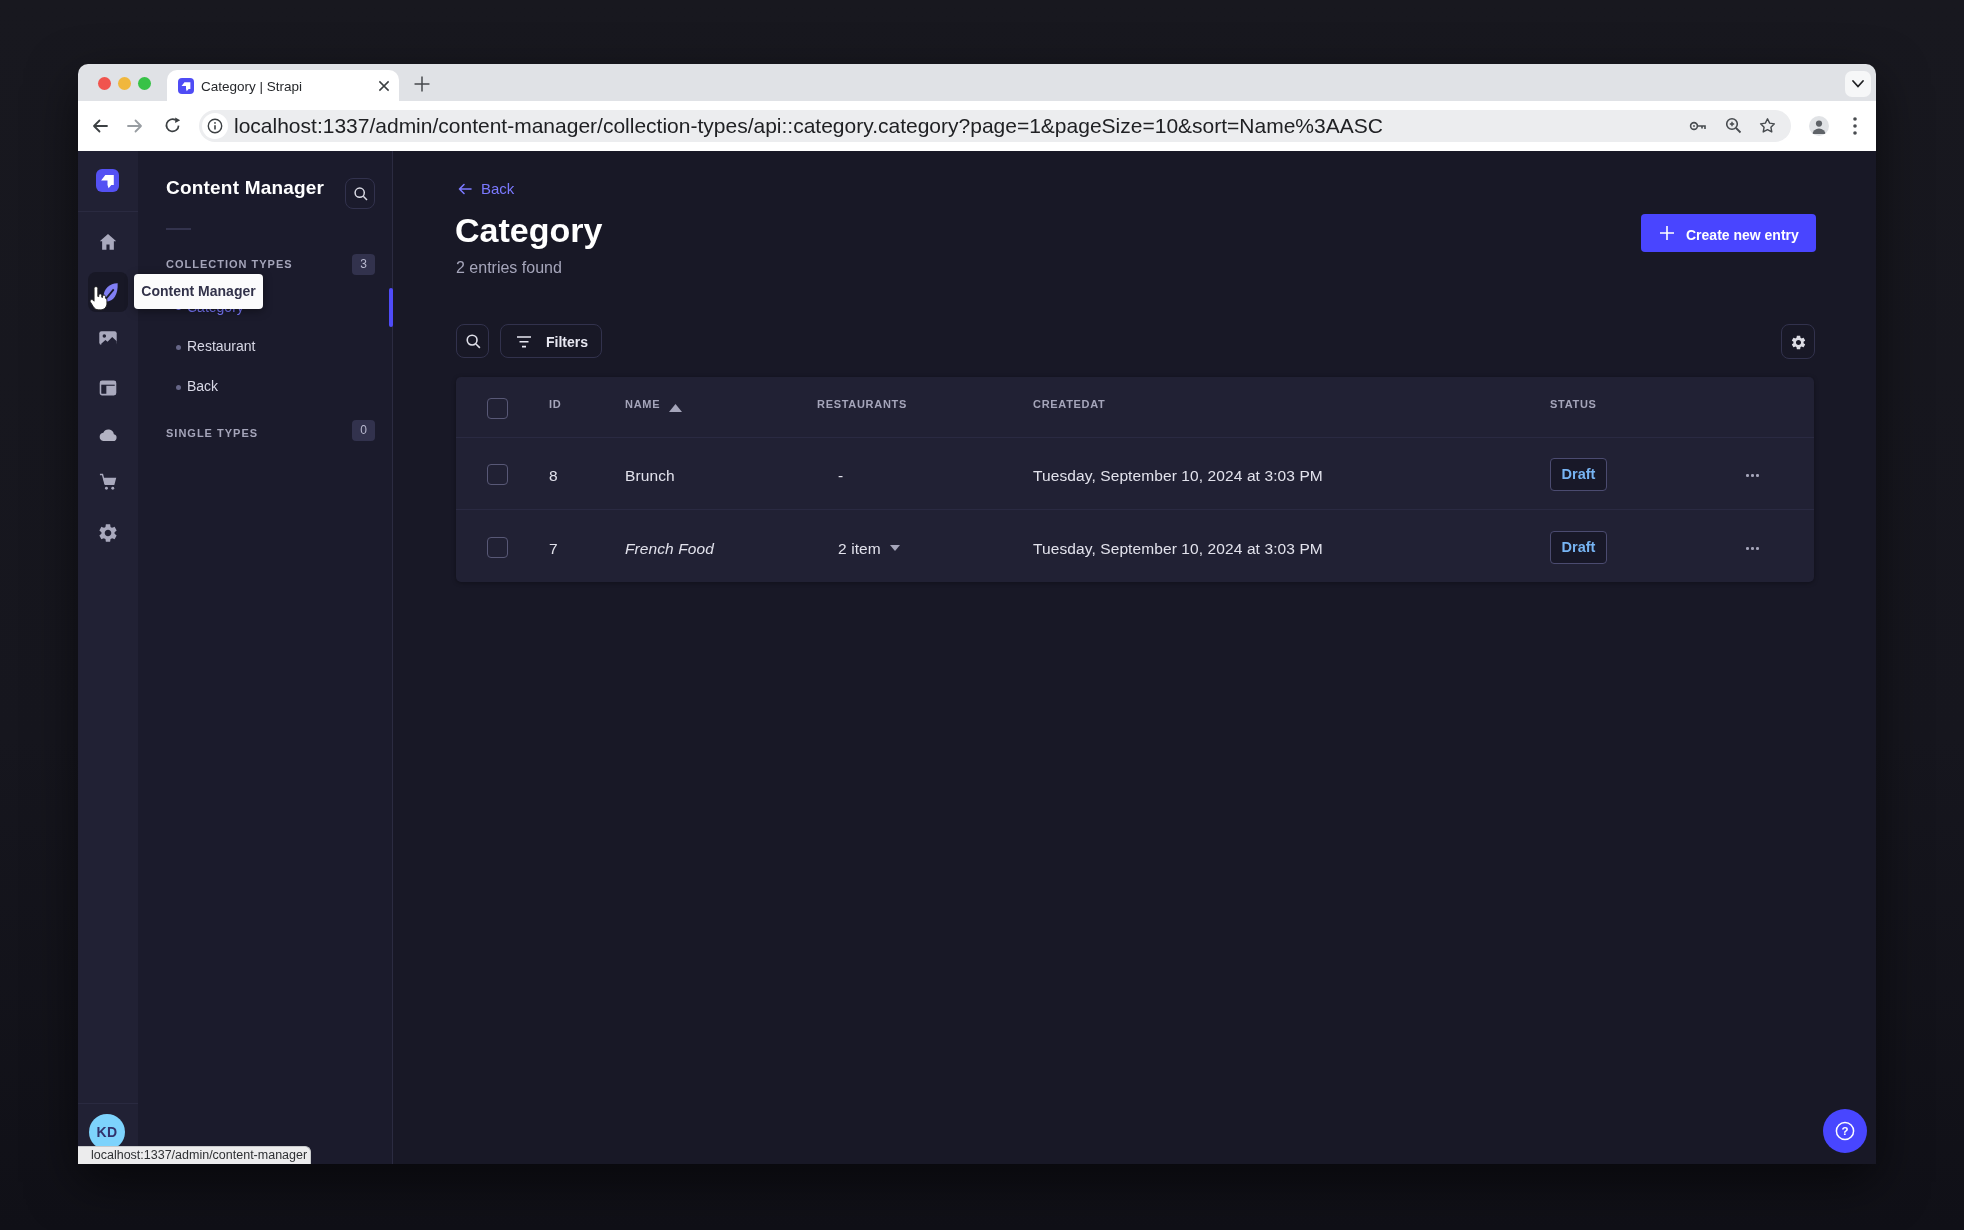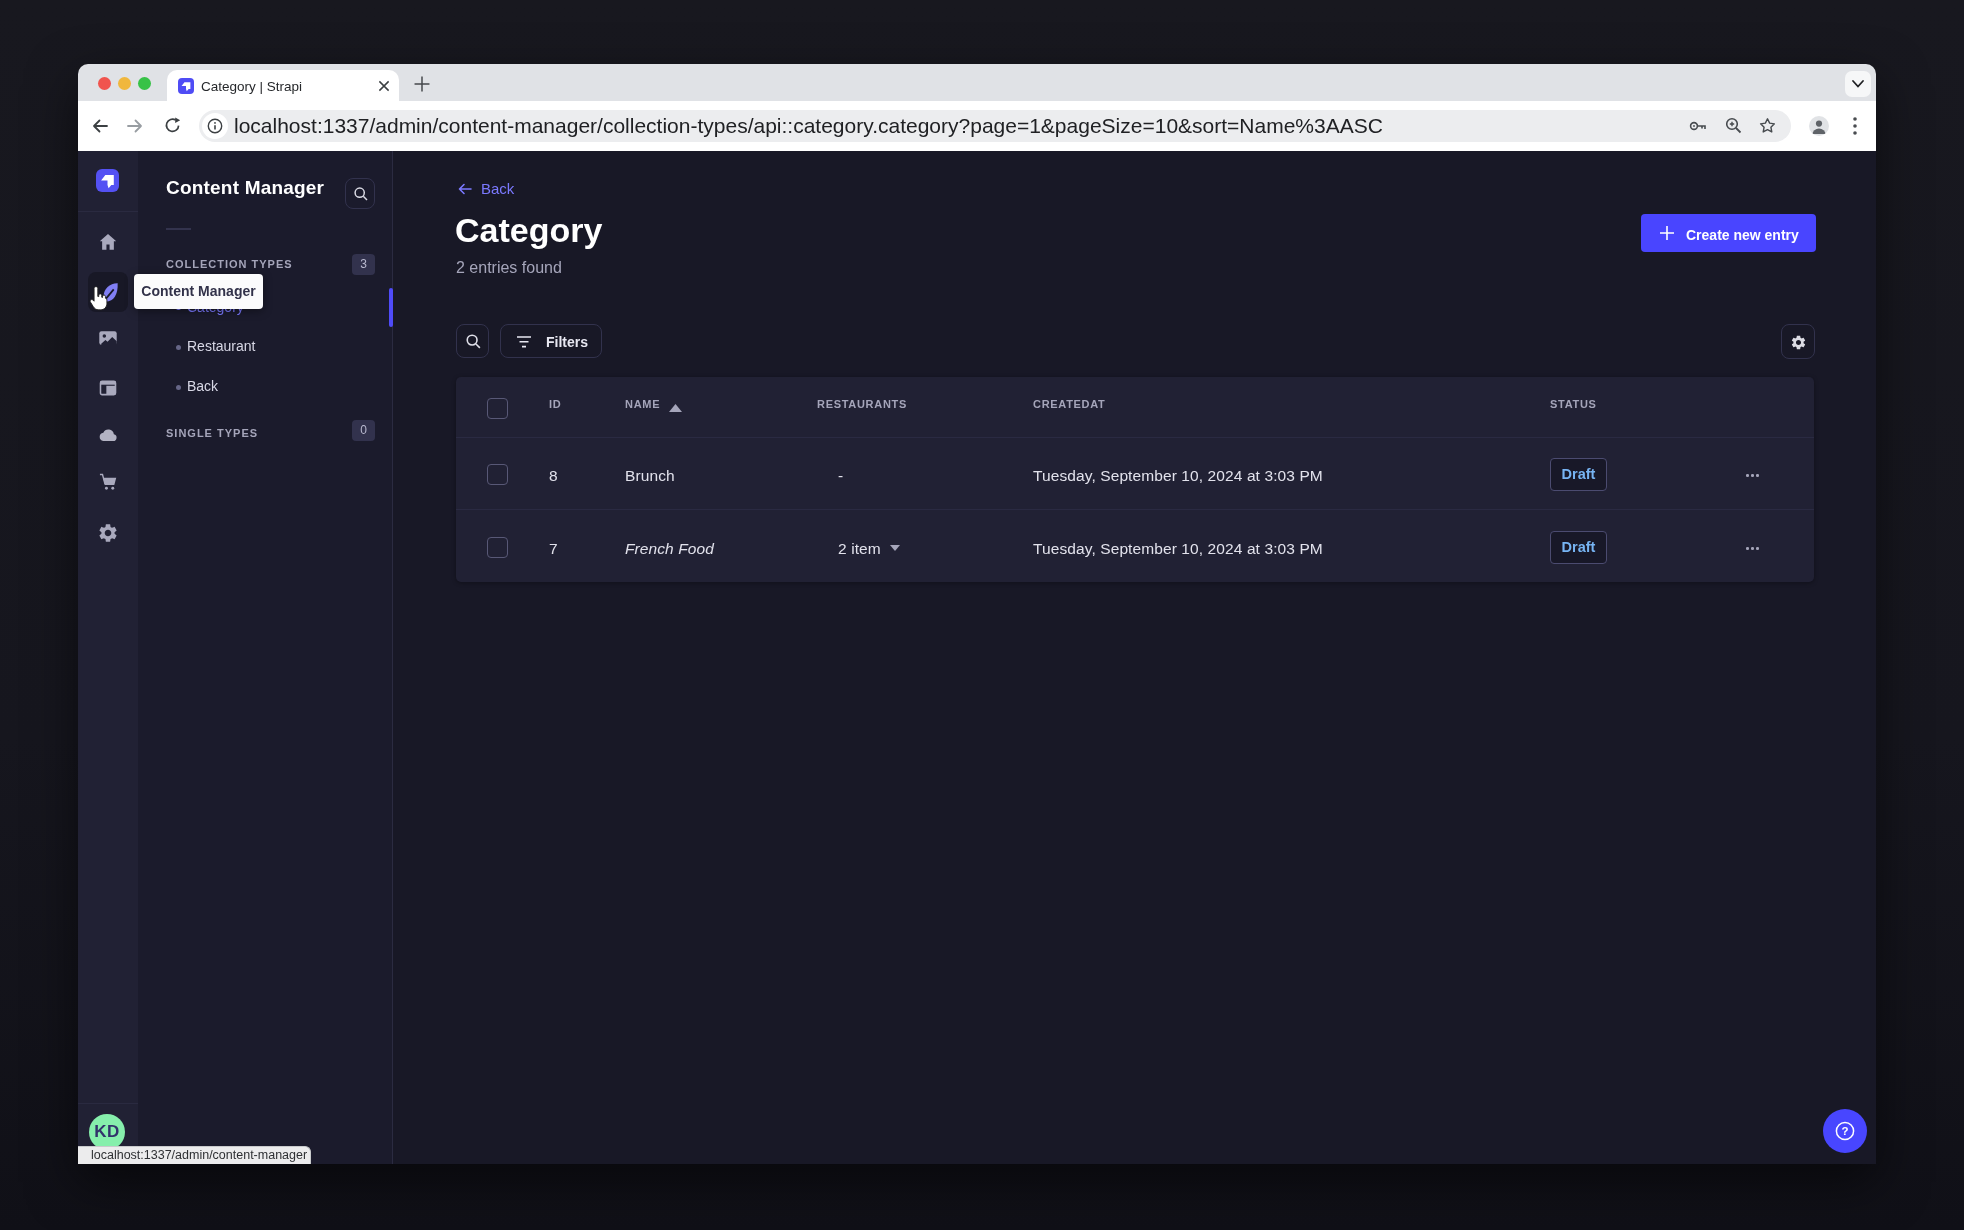--- a/index.html
+++ b/index.html
@@ -143,21 +143,21 @@
       <svg class="ric" style="top:331px;" viewBox="0 0 24 24">
           <path fill="none" stroke="#a9a9bd" stroke-width="1.5" d="M3.2 3.8 H6 L8.8 14.6"></path>
           <path fill="#a9a9bd" d="M6.6 7.4 H21 L18.9 15.3 H8.6 Z"></path>
           <circle cx="10.3" cy="18.8" r="1.6" fill="#a9a9bd"></circle>
           <circle cx="17.2" cy="18.8" r="1.6" fill="#a9a9bd"></circle>
         </svg>
       <svg class="ric" style="top:382px;" viewBox="0 0 24 24">
           <path fill="#a9a9bd" d="M19.14 12.94c.04-.3.06-.61.06-.94 0-.32-.02-.64-.07-.94l2.03-1.58c.18-.14.23-.41.12-.61l-1.92-3.32c-.12-.22-.37-.29-.59-.22l-2.39.96c-.5-.38-1.03-.7-1.62-.94l-.36-2.54c-.04-.24-.24-.41-.48-.41h-3.84c-.24 0-.43.17-.47.41l-.36 2.54c-.59.24-1.13.57-1.62.94l-2.39-.96c-.22-.08-.47 0-.59.22L2.74 8.87c-.12.21-.08.47.12.61l2.03 1.58c-.05.3-.09.63-.09.94s.02.64.07.94l-2.03 1.58c-.18.14-.23.41-.12.61l1.92 3.32c.12.22.37.29.59.22l2.39-.96c.5.38 1.03.7 1.62.94l.36 2.54c.05.24.24.41.48.41h3.84c.24 0 .44-.17.47-.41l.36-2.54c.59-.24 1.13-.56 1.62-.94l2.39.96c.22.08.47 0 .59-.22l1.92-3.32c.12-.22.07-.47-.12-.61l-2.01-1.58zM12 15.6c-1.98 0-3.6-1.62-3.6-3.6s1.62-3.6 3.6-3.6 3.6 1.62 3.6 3.6-1.62 3.6-3.6 3.6z"></path>
         </svg>
       <div class="a" style="left:0;top:952px;width:60px;height:1px;background:#2a2a40;"></div>
-      <div class="a" style="left:11px;top:963px;width:36px;height:36px;border-radius:50%;background:#86efac;color:#32326b;font-size:17px;font-weight:bold;text-align:center;line-height:36px;letter-spacing:.4px;">KD</div>
+      <div class="a" style="left:11px;top:963px;width:36px;height:36px;border-radius:50%;background:#7dd3fc;color:#32326b;font-size:14px;font-weight:bold;text-align:center;line-height:36px;letter-spacing:.4px;">KD</div>
     </div>
 
     <div class="subnav">
       <div class="a" style="left:28px;top:26px;font-size:19px;font-weight:bold;letter-spacing:.2px;color:#fff;">Content Manager</div>
       <div class="obtn" style="left:207px;top:27px;width:30px;height:31px;background:none;border-radius:8px;">
         <svg class="a" style="left:7px;top:7px;" width="16" height="16" viewBox="0 0 16 16">
             <circle cx="6.7" cy="6.7" r="4.6" fill="none" stroke="#d9d9e3" stroke-width="1.5"></circle>
             <path stroke="#d9d9e3" stroke-width="1.5" d="M10.3 10.3 L14 14"></path>
           </svg>
       </div>

